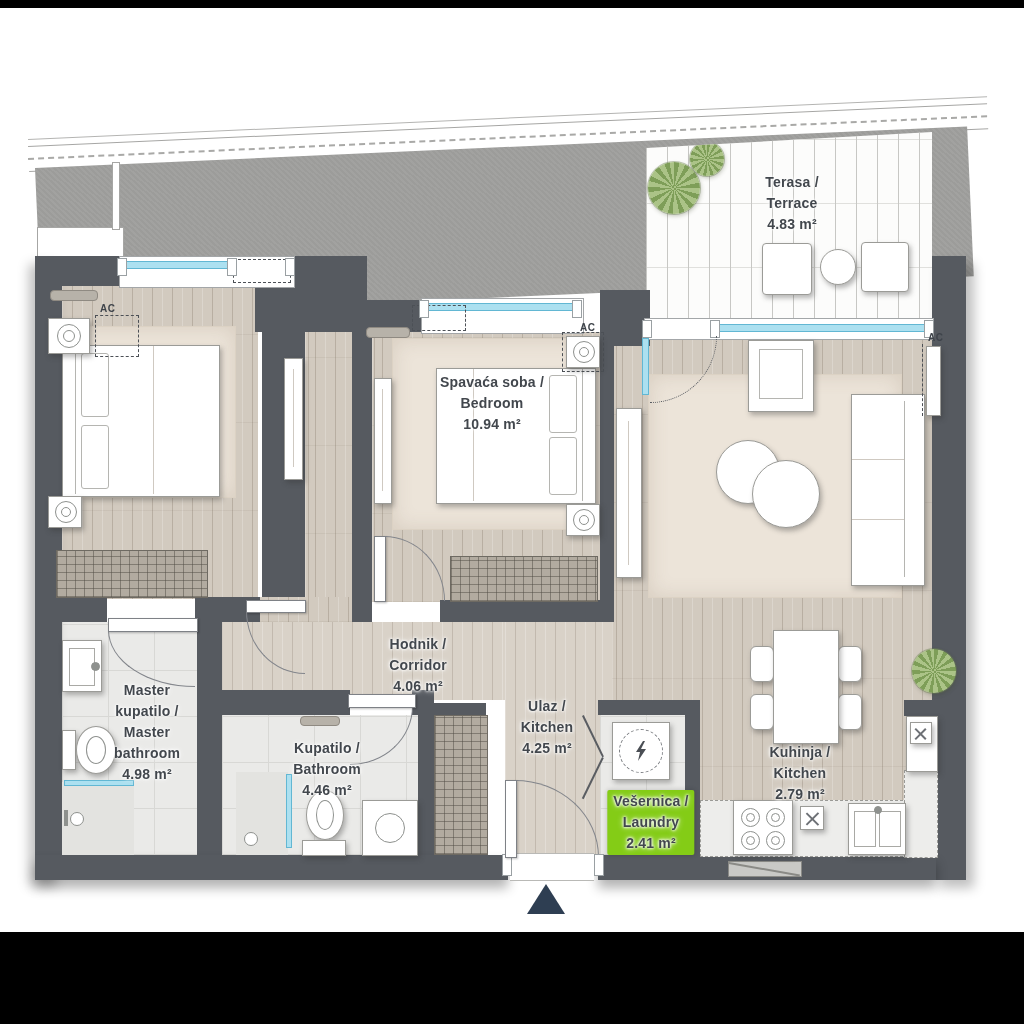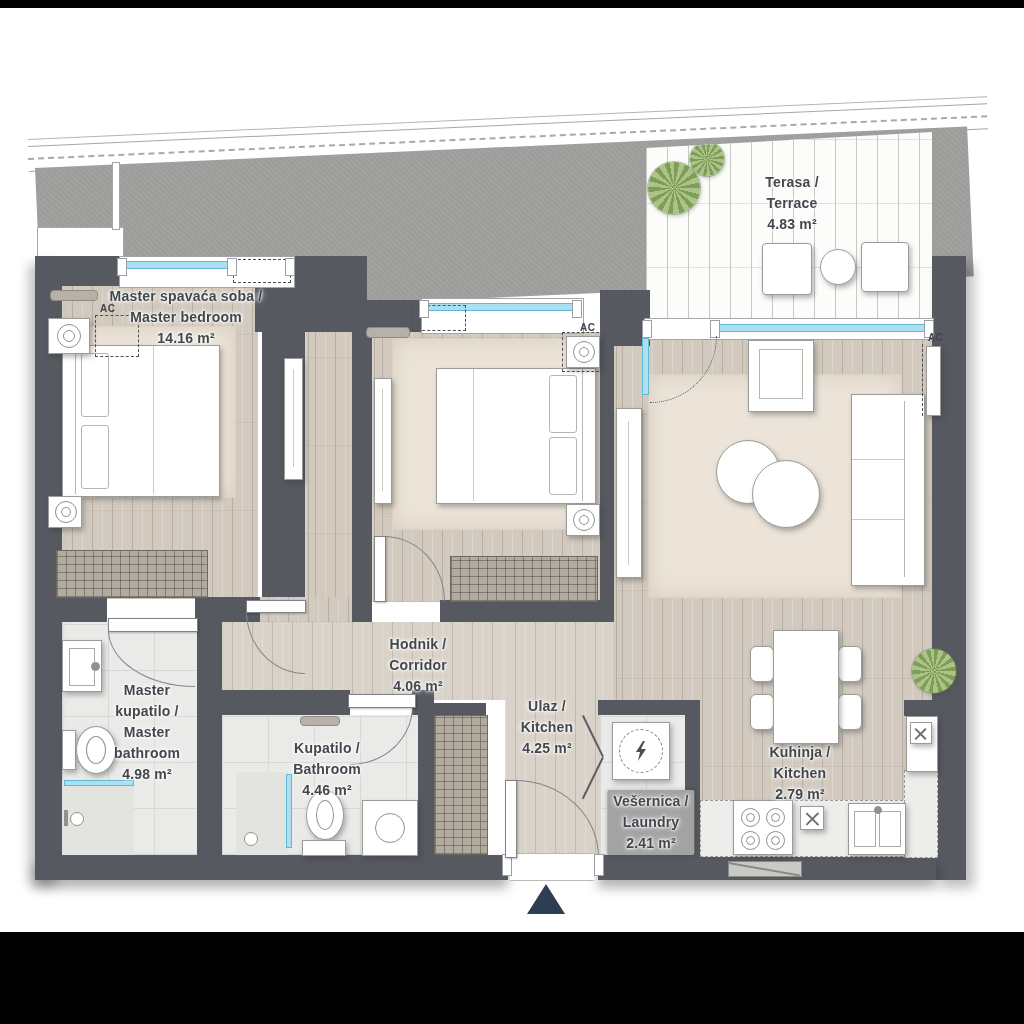--- a/index.html
+++ b/index.html
@@ -276,24 +276,24 @@
   <div class="a furn" style="left:612px;top:722px;width:56px;height:56px;z-index:8">
     <div class="a" style="inset:6px;border:1.5px dashed #7b7e82;border-radius:50%"></div>
     <svg width="14" height="20" style="position:absolute;left:21px;top:18px" viewBox="0 0 14 20">
         <path d="M9 0 L2 11 L6 11 L4 20 L12 8 L7 8 L11 0 Z" fill="#4a4e54"></path>
       </svg>
   </div>
   <div class="a hatch" style="left:434px;top:715px;width:52px;height:138px"></div>
 
   <div class="a" style="left:527px;top:884px;width:0;height:0;border-left:19px solid transparent;border-right:19px solid transparent;border-bottom:30px solid #2e3e52;z-index:20"></div>
 
-  <div class="a lbl" style="left:186px;top:286px">
-    <div>Master spavaća soba /</div>
-    <div>Master bedroom</div>
-    <div>14.16 m²</div>
+  <div class="a lbl" style="left:492px;top:372px">
+    <div>Spavaća soba /</div>
+    <div>Bedroom</div>
+    <div>10.94 m²</div>
   </div>
   <div class="a lbl" style="left:792px;top:172px">
     <div>Terasa /</div>
     <div>Terrace</div>
     <div>4.83 m²</div>
   </div>
   <div class="a lbl" style="left:418px;top:634px">
     <div>Hodnik /</div>
     <div>Corridor</div>
     <div>4.06 m²</div>
@@ -308,21 +308,21 @@
   <div class="a lbl" style="left:327px;top:738px">
     <div>Kupatilo /</div>
     <div>Bathroom</div>
     <div>4.46 m²</div>
   </div>
   <div class="a lbl" style="left:547px;top:696px">
     <div>Ulaz /</div>
     <div>Kitchen</div>
     <div>4.25 m²</div>
   </div>
-  <div class="a lbl" style="left:651px;top:790px;background:#a3a3a3;padding:1px 6px;border-radius:2px;box-shadow:0 0 5px rgba(0,0,0,.2)">
+  <div class="a lbl" style="left:651px;top:790px;background:#84cc16;padding:1px 6px;border-radius:2px;box-shadow:0 0 5px rgba(0,0,0,.2)">
     <div>Vešernica /</div>
     <div>Laundry</div>
     <div>2.41 m²</div>
   </div>
   <div class="a lbl" style="left:800px;top:742px">
     <div>Kuhinja /</div>
     <div>Kitchen</div>
     <div>2.79 m²</div>
   </div>
 

